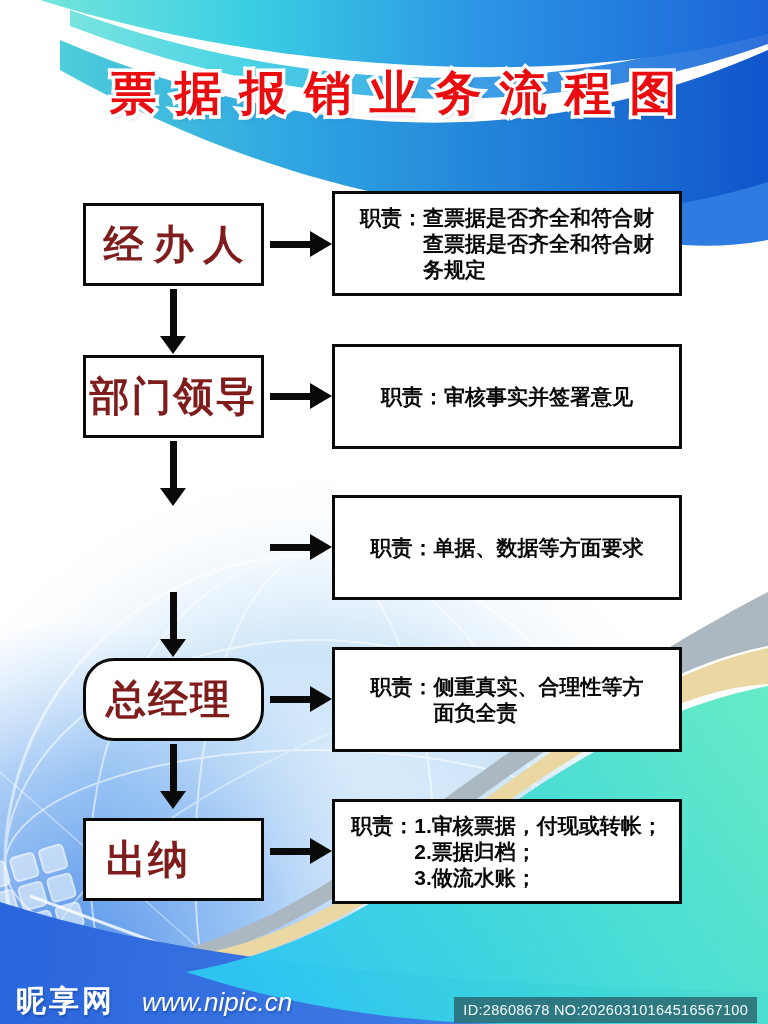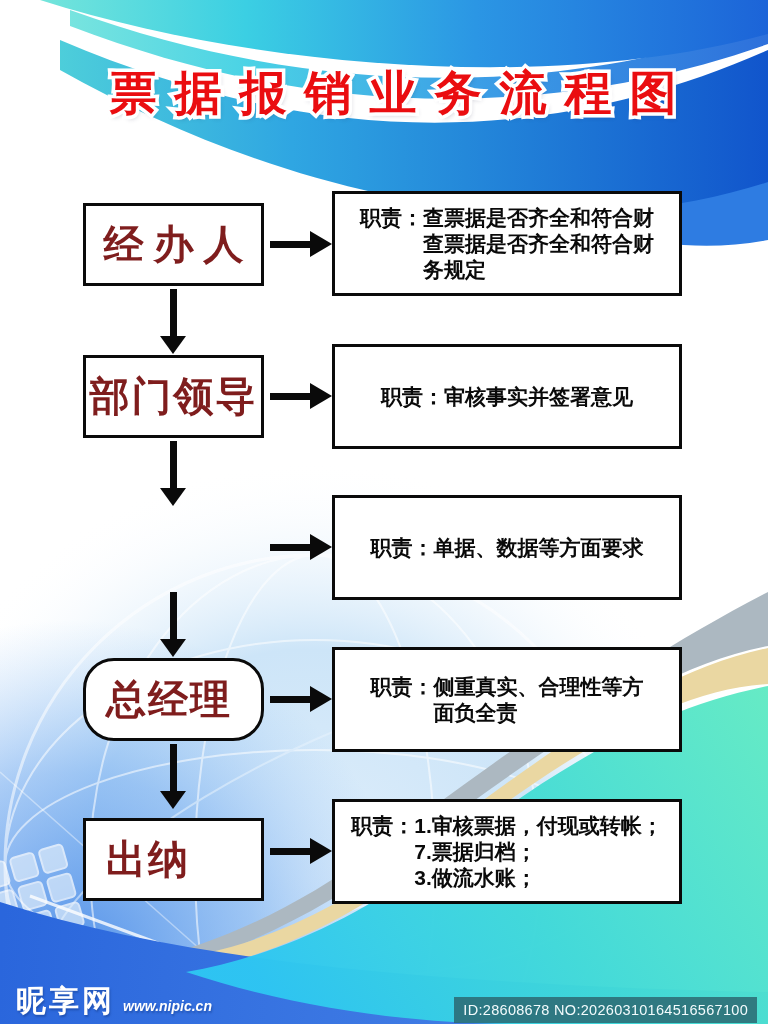--- a/index.html
+++ b/index.html
@@ -54,21 +54,21 @@
   .v-arrow { position:absolute; left:160px; width:27px; height:65px; }
   .v-arrow .shaft { position:absolute; left:10px; top:0; width:7px; height:47px; background:#0a0a0a; }
   .v-arrow .head  { position:absolute; left:0; bottom:0; width:0; height:0;
     border-left:13.5px solid transparent; border-right:13.5px solid transparent; border-top:18px solid #0a0a0a; }
 
   
   .footer { position:absolute; left:0; top:0; width:768px; height:1024px; z-index:3; pointer-events:none; }
   .site-logo { position:absolute; left:16px; top:981px; display:flex; align-items:baseline;text-align:center; }
   .site-name { font-size:30px; font-weight:900; color:#ffffff; letter-spacing:3px;
     font-family:"DejaVu Sans", sans-serif; text-shadow:1px 2px 2px rgba(20,60,140,.5); }
-  .site-url { margin-left:8px; font-size:14px; font-weight:700; font-style:italic; color:#ffffff;
+  .site-url { margin-left:27px; font-size:26px; font-weight:400; font-style:italic; color:#ffffff;
     text-shadow:1px 2px 2px rgba(20,60,140,.5); }
   .id-badge { position:absolute; right:11px; top:997px; height:26px; line-height:26px;
     padding:0 9px; background:rgba(43,100,110,.82); color:#f2fbfc; font-size:14.5px;
     letter-spacing:.3px; white-space:nowrap; }
 </style>
 </head>
 <body>
 
 <div class="page">
 
@@ -243,21 +243,21 @@
     </div>
     <div class="h-arrow" style="top:838px;">
         <div class="shaft"></div>
         <div class="head"></div>
       </div>
     <div class="duty-box" style="top:799px;">
       <div class="duty-inner">
         <span class="duty-label">职责：</span>
         <div>
           <div class="duty-line">1.审核票据，付现或转帐；</div>
-          <div class="duty-line">7.票据归档；</div>
+          <div class="duty-line">2.票据归档；</div>
           <div class="duty-line">3.做流水账；</div>
         </div>
       </div>
     </div>
   </div>
 
   <div class="footer">
     <div class="site-logo">
       <span class="site-name">昵享网</span>
       <span class="site-url">www.nipic.cn</span>

